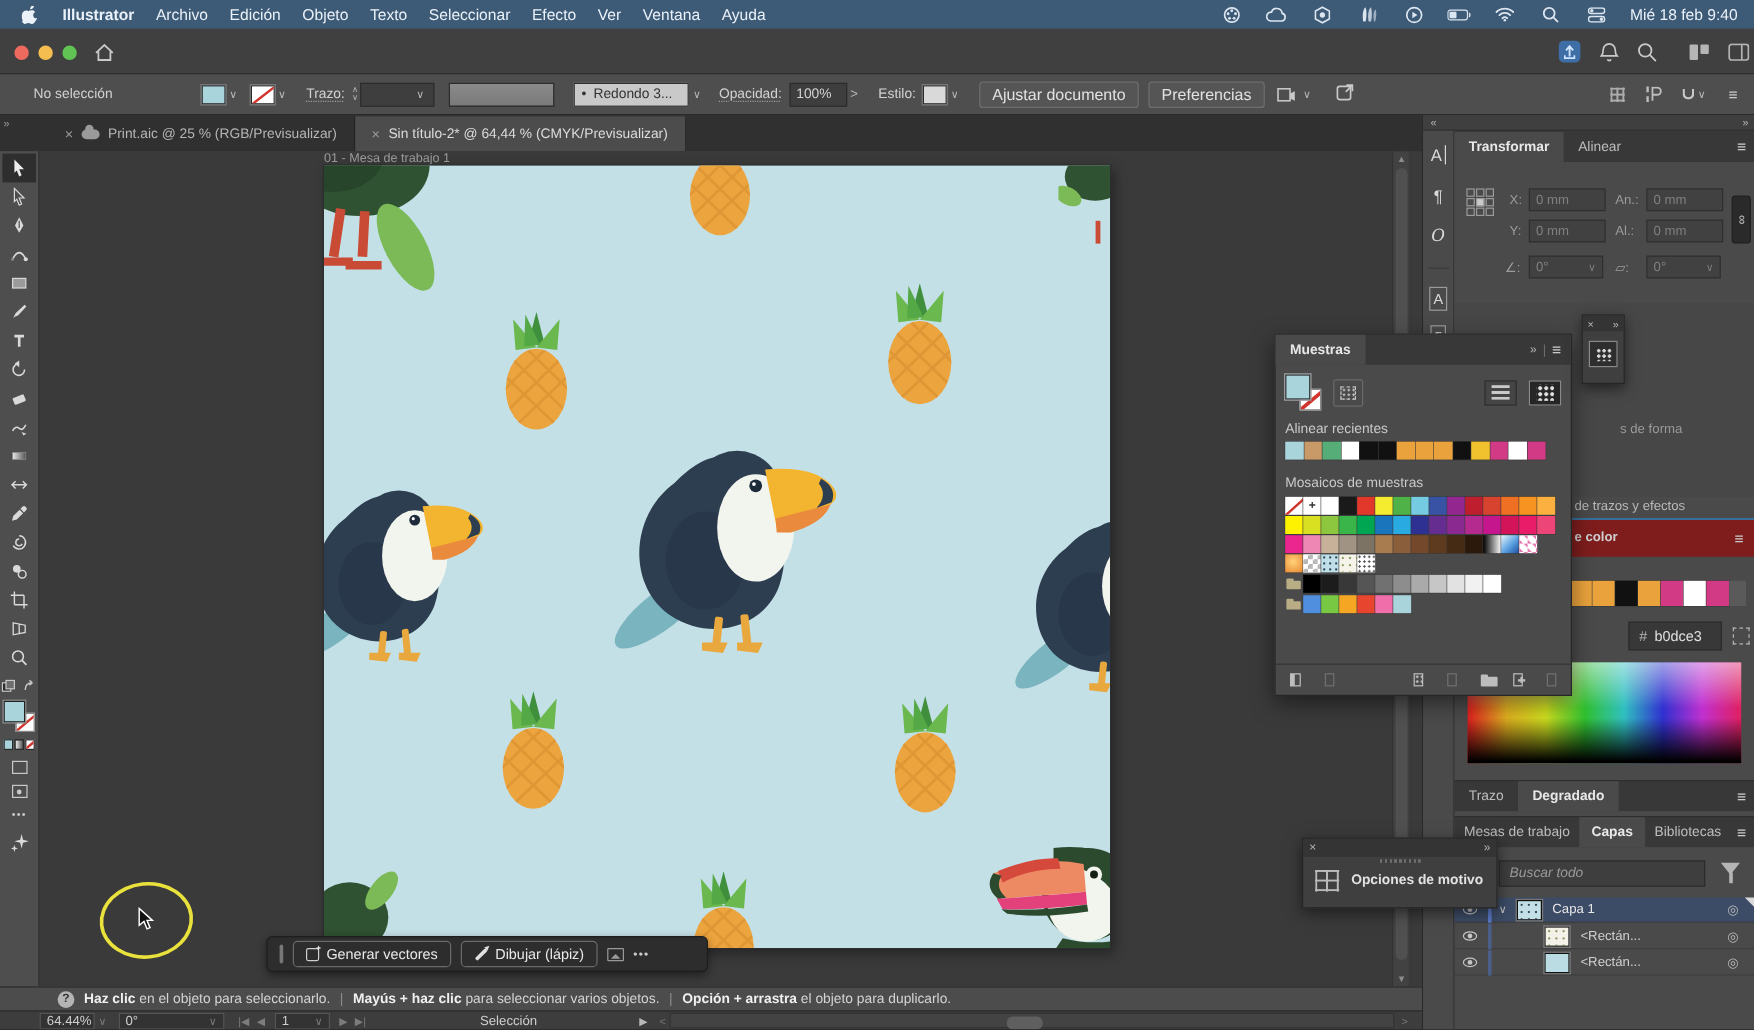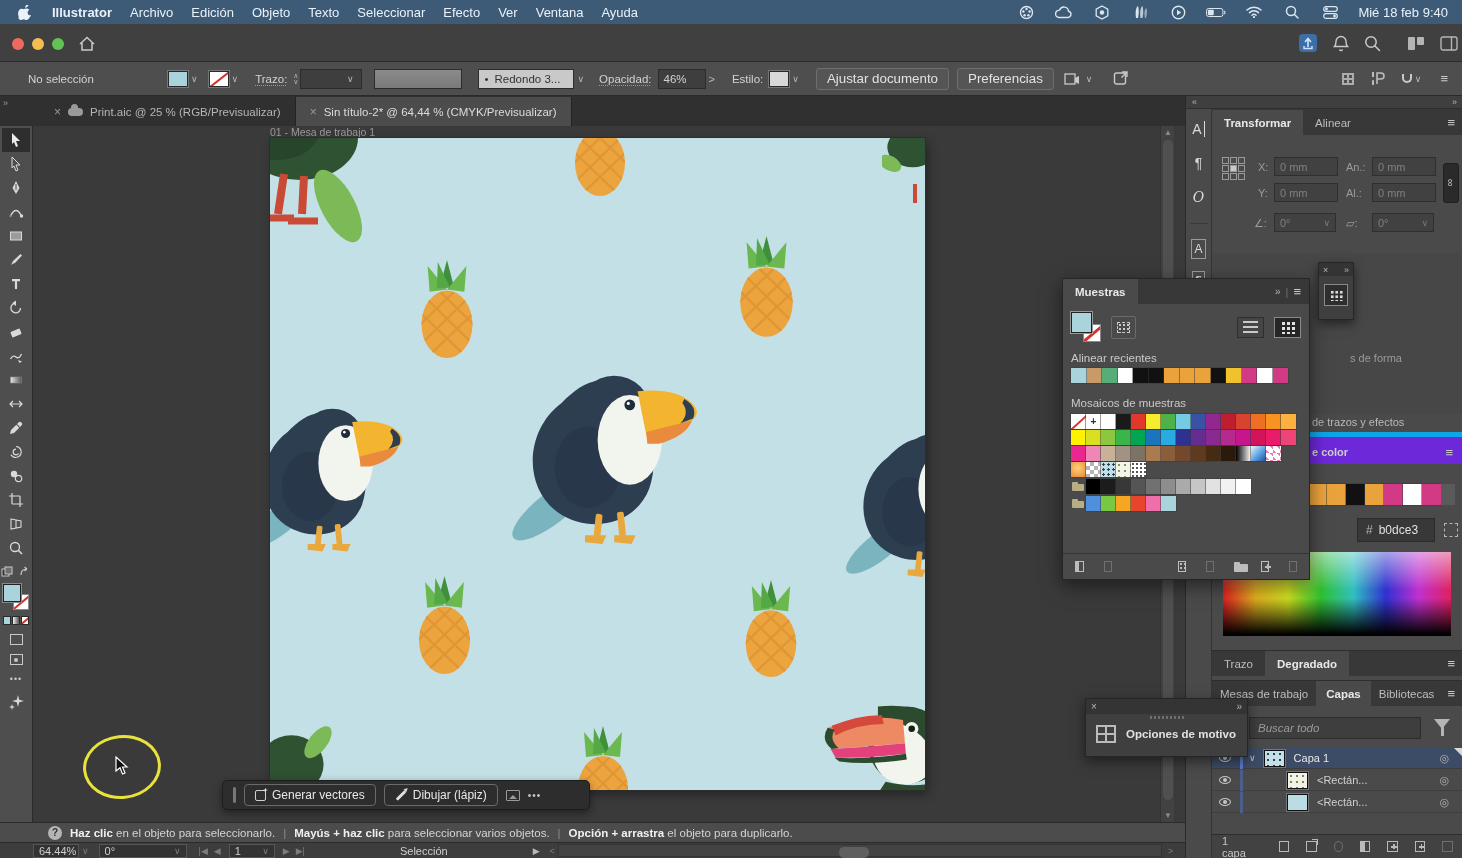--- a/index.html
+++ b/index.html
@@ -409,21 +409,21 @@
         <span style="flex:1;"></span>
         <span class="chev">∨</span>
       </span>
     <span class="field" style="width:88px;margin-left:12px;background:linear-gradient(#8a8a8a,#7a7a7a);"></span>
     <span class="field" style="width:96px;margin-left:16px;background:#c9c9c9;color:#333;">
         <span style="margin-right:6px;">•</span>
         <span>Redondo 3...</span>
       </span>
     <span class="chev">∨</span>
     <span class="cb-label" style="margin-left:12px;">Opacidad:</span>
-    <span class="field" style="width:48px;margin-left:6px;">46%</span>
+    <span class="field" style="width:48px;margin-left:6px;">100%</span>
     <span class="chev" style="font-size:11px;">&gt;</span>
     <span style="margin-left:14px;">Estilo:</span>
     <span class="swatch" style="background:#d9d9d9;margin-left:6px;"></span>
     <span class="chev">∨</span>
     <button class="btn" style="margin-left:14px;">Ajustar documento</button>
     <button class="btn" style="margin-left:8px;">Preferencias</button>
     <span style="margin-left:10px;display:inline-flex;align-items:center;gap:3px;">
         <svg width="16" height="14" viewBox="0 0 16 14">
           <rect x="1" y="2" width="10" height="10" fill="none" stroke="#c9c9c9" stroke-width="1.3"></rect>
           <path d="M11 6 L15 4 V12 L11 10" fill="#c9c9c9"></path>
@@ -710,21 +710,21 @@
             <span>0°</span>
             <span class="sb-dim">∨</span>
           </span>
         <span class="chainbox" style="left:231px;top:28px;width:16px;height:40px;">
             <span style="transform:rotate(90deg);display:inline-block;">∞</span>
           </span>
       </div>
       <div class="abs" style="left:0;top:144px;width:251px;height:161px;background:#474747;"></div>
 
       <span class="abs" style="left:100px;top:307px;color:#b9b9b9;">de trazos y efectos</span>
-      <div class="abs" style="left:0;top:323px;width:251px;height:32px;background:#6d28d9;border-top:5px solid #0ea5e9;">
+      <div class="abs" style="left:0;top:323px;width:251px;height:32px;background:#7f1d1d;border-top:1px solid #0ea5e9;">
         <span class="abs" style="left:100px;top:9px;color:#cfcfcf;font-weight:bold;">e color</span>
         <span class="abs" style="right:10px;top:8px;font-size:13px;color:#c9c9c9;">≡</span>
       </div>
       <span class="abs" style="left:138px;top:243px;color:#9a9a9a;">s de forma</span>
       <div class="sw-row abs" style="left:77px;top:375px;">
           <span class="sw guide" style="background: rgb(234, 163, 60);"></span>
           <span class="sw guide" style="background: rgb(234, 163, 60);"></span>
           <span class="sw guide" style="background: rgb(234, 163, 60);"></span>
           <span class="sw guide" style="background: rgb(17, 17, 17);"></span>
           <span class="sw guide" style="background: rgb(234, 163, 60);"></span>
@@ -772,30 +772,20 @@
         <span class="ltarget">◎</span>
       </div>
       <div class="lrow" style="top:683px;">
         <span class="eye"></span>
         <span class="lbar" style="background:#4a5f8a;"></span>
         <span class="lthumb th-solid" style="margin-left:44px;"></span>
         <span style="margin-left:9px;">&lt;Rectán...</span>
         <span class="ltarget">◎</span>
       </div>
 
-      <div id="dock-bottom">
-        <span>1 capa</span>
-        <span class="bic" style="margin-left:14px;"></span>
-        <span class="bic exp"></span>
-        <span class="bic dim" style="border-radius:50%;width:11px;"></span>
-        <span class="bic" style="background:linear-gradient(90deg,#b9b9b9 50%,transparent 50%);"></span>
-        <span class="bic plus"></span>
-        <span class="bic plus"></span>
-        <span class="bic dim"></span>
-      </div>
     </div>
   </div>
 
   <div id="muestras">
     <div class="phead">
       <div class="ptab active">Muestras</div>
       <span style="margin-left:auto;color:#b5b5b5;font-size:10px;">»</span>
       <span style="margin:0 5px;color:#6e6e6e;">|</span>
       <span style="margin-right:8px;color:#c9c9c9;font-size:13px;">≡</span>
     </div>

